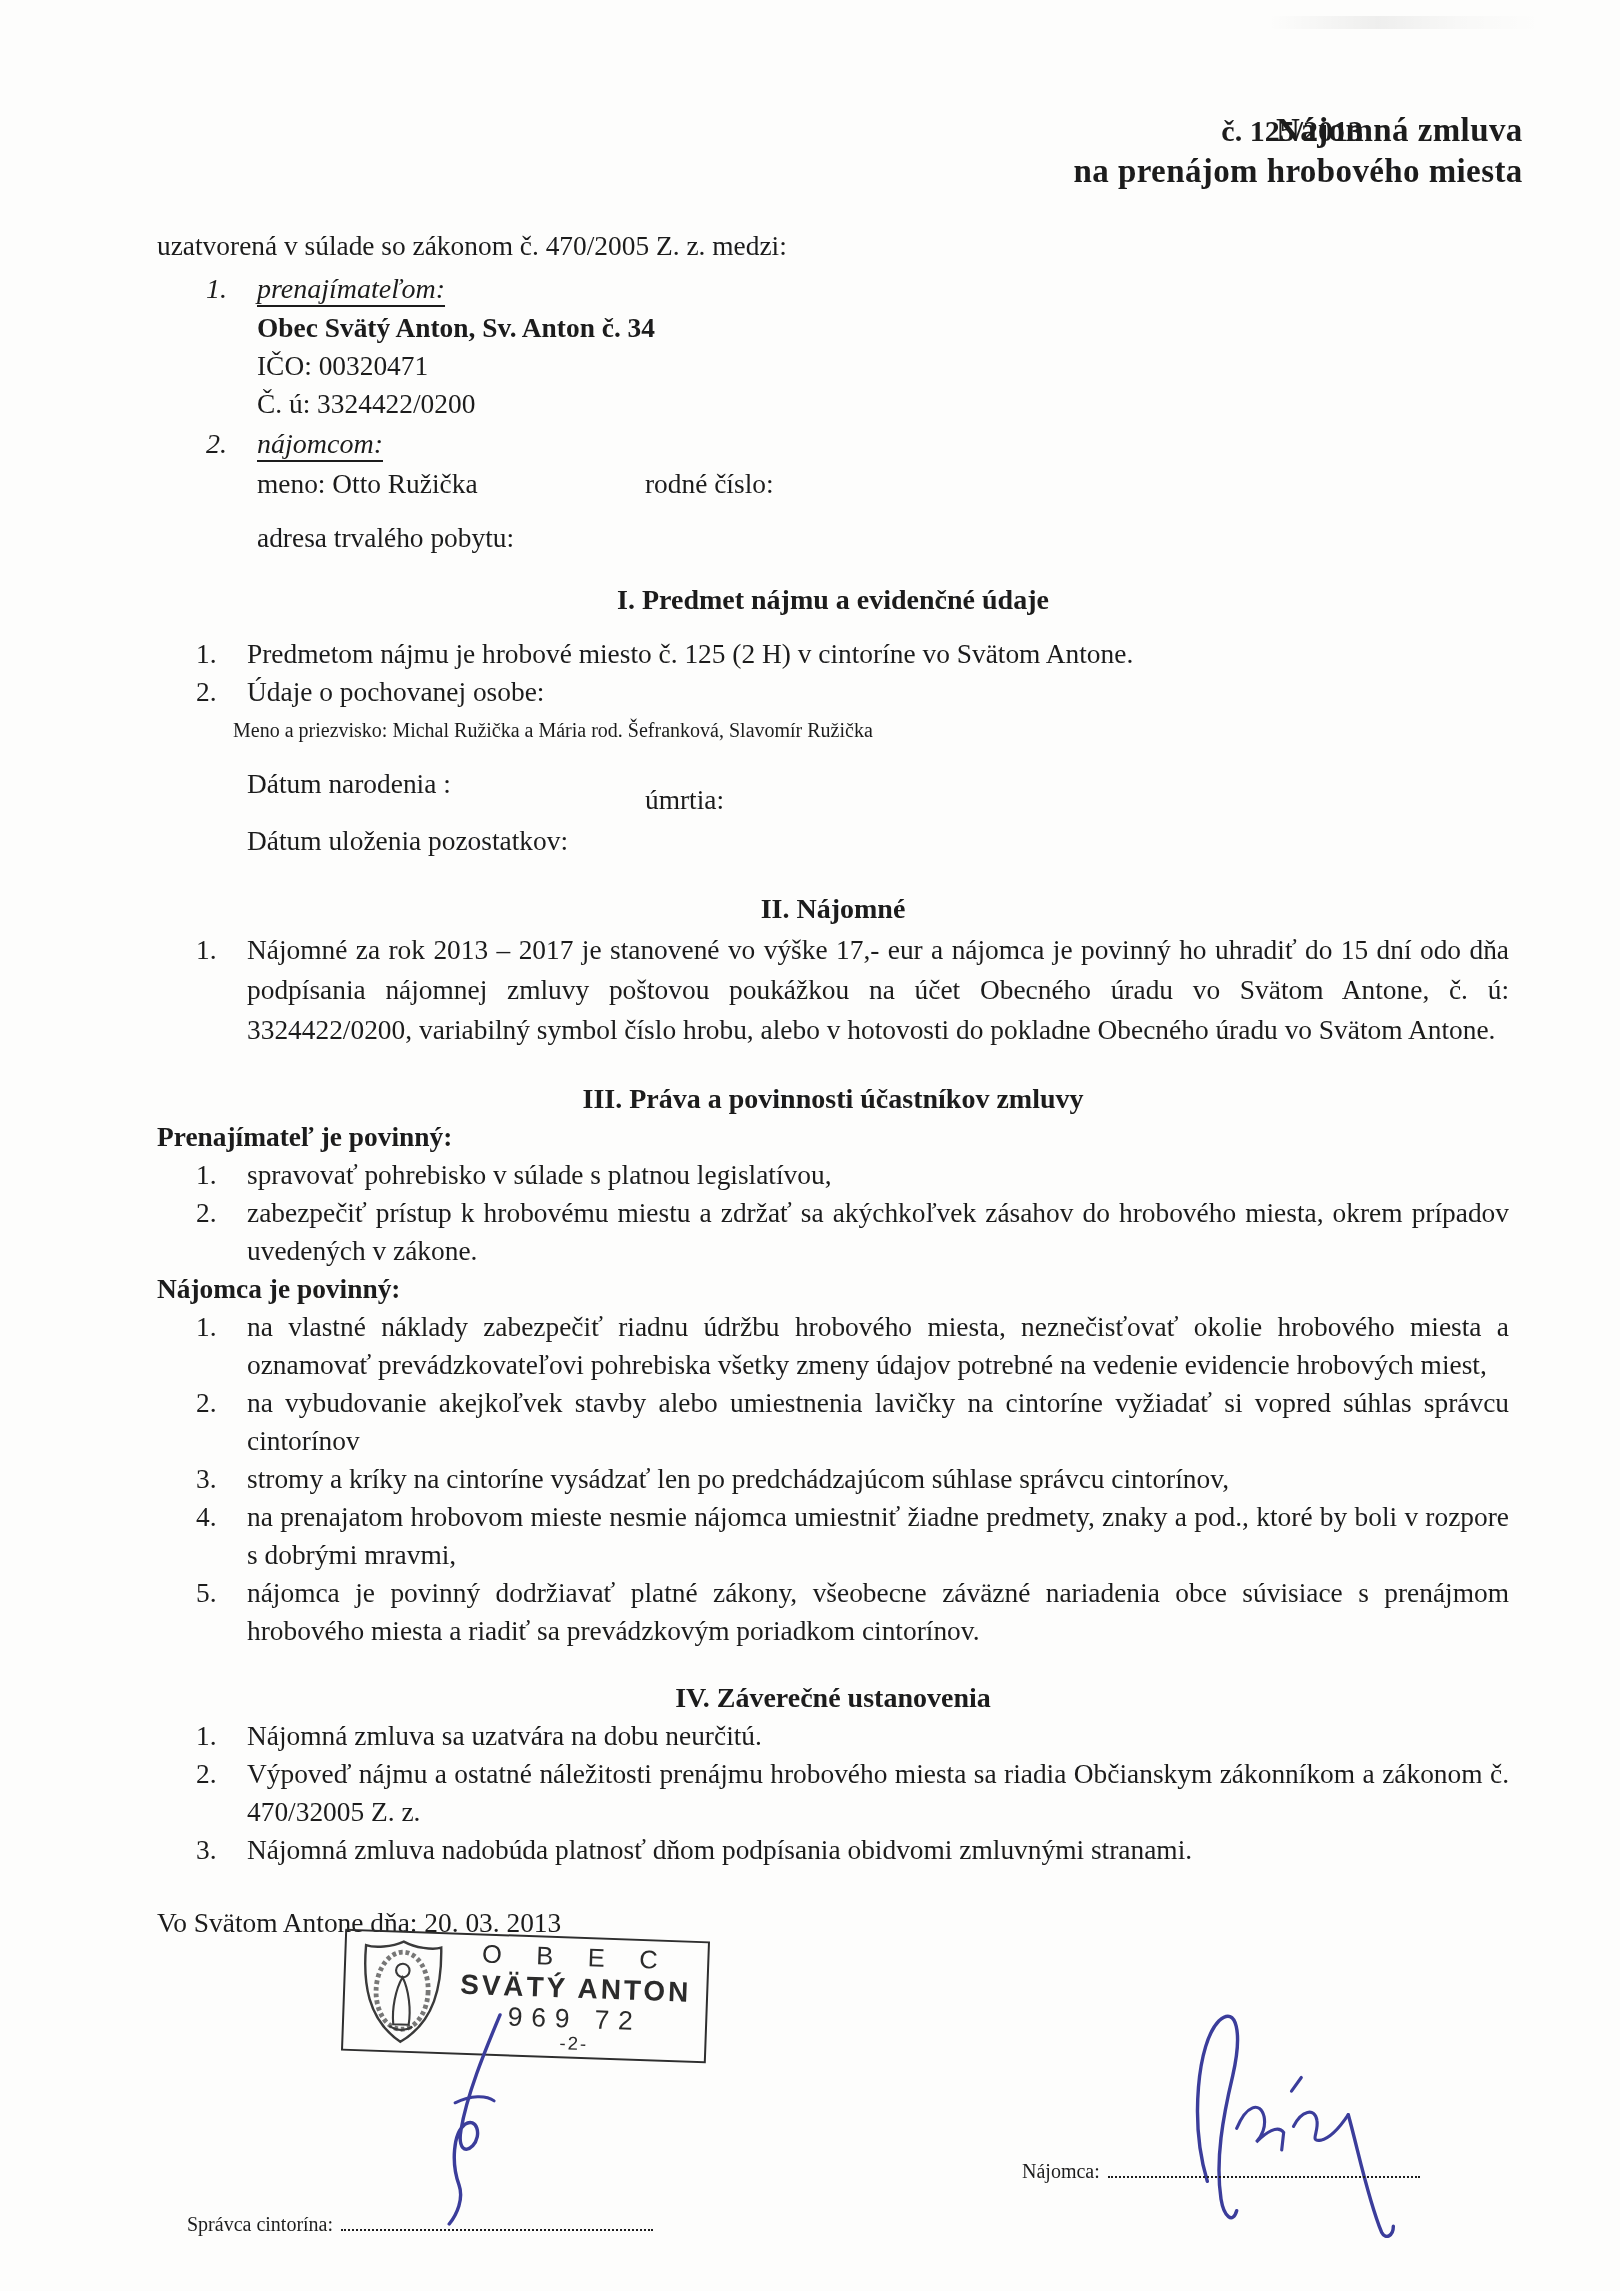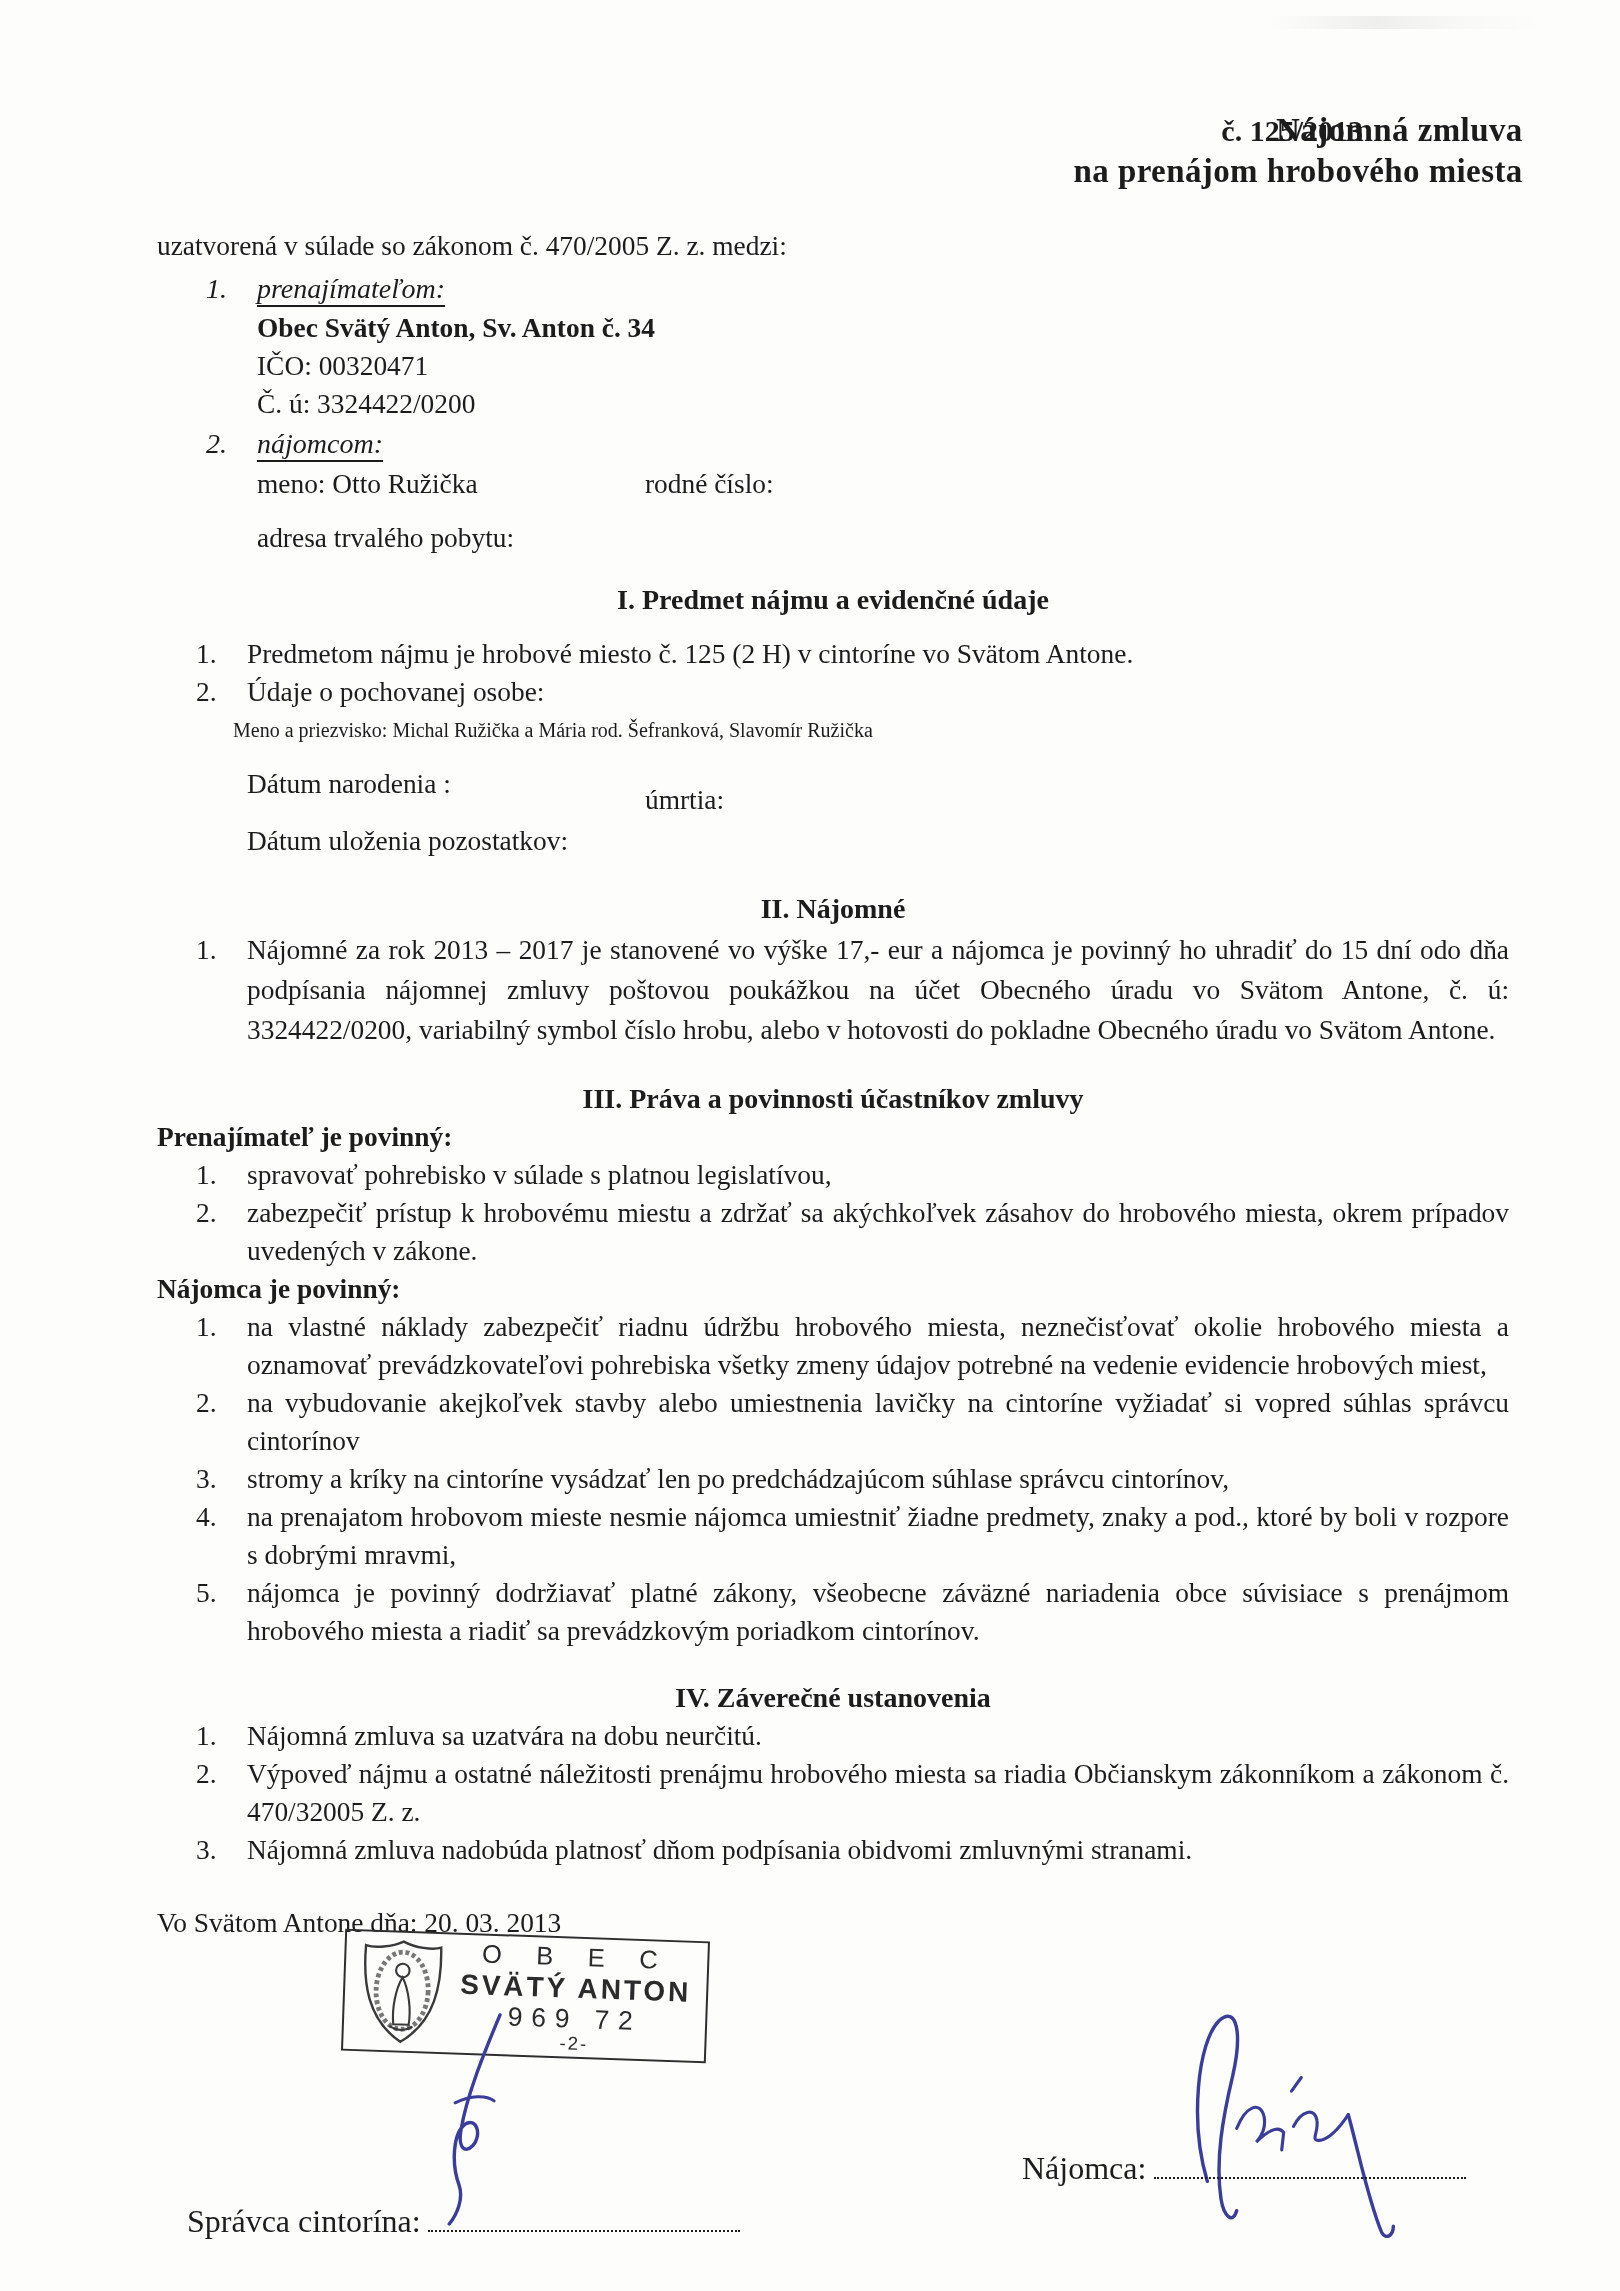--- a/index.html
+++ b/index.html
@@ -69,21 +69,21 @@
     box-sizing: border-box; color: #2b2b2b;
   }
   .stamp-text { flex: 1; text-align: center; font-family: "Liberation Sans", sans-serif; color: #2b2b2b; }
   .stamp-l1 { font-size: 25.5px; letter-spacing: 13.7px; line-height: 29px; }
   .stamp-l2 { font-size: 28px; font-weight: bold; letter-spacing: 2.9px; line-height: 33px; }
   .stamp-l3 { font-size: 26.5px; letter-spacing: 8.8px; line-height: 29px; }
   .stamp-l4 { font-size: 18.6px; letter-spacing: 2px; line-height: 19.6px; }
   .sig { position: absolute; }
   .sig-left { left: 416px; top: 2005px; }
   .sig-right { left: 1174px; top: 2007px; }
-  .sign-row { position: absolute; font-size: 32px; line-height: 37px; }
+  .sign-row { position: absolute; font-size: 20px; line-height: 37px; }
   .row-spravca { left: 157px; top: 2203px; margin-left: 30px; }
   .row-najomca { left: 1022px; top: 2150px; }
   .dots { display: inline-block; width: 312px; border-bottom: 2.9px dotted #1d1d1d; height: 25.5px; margin-left: 7.8px; }
 </style>
 </head>
 <body>
 
 <div class="page">
   <div class="scan-smudge"></div>
 

